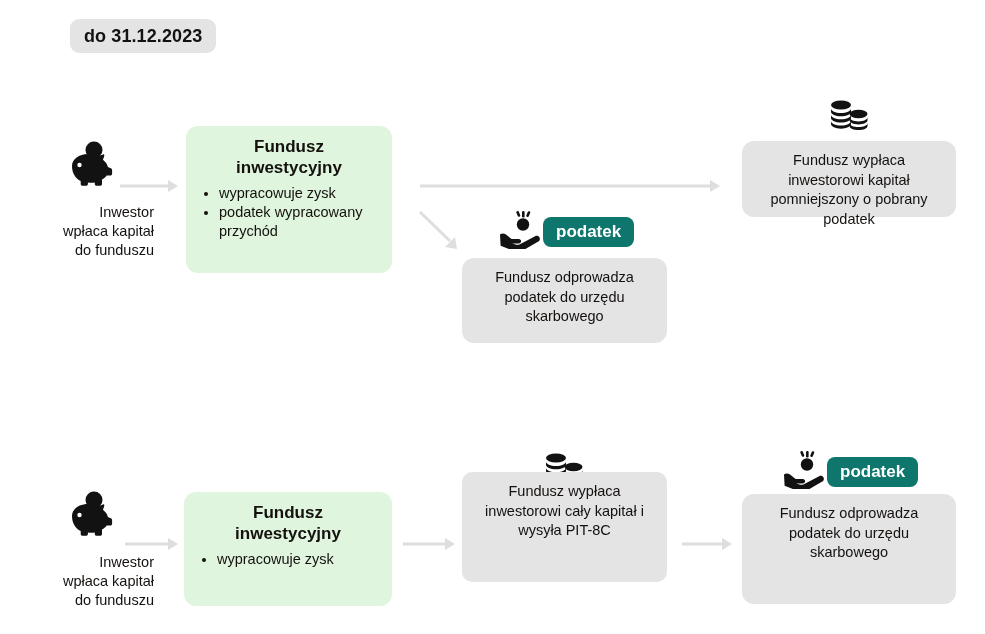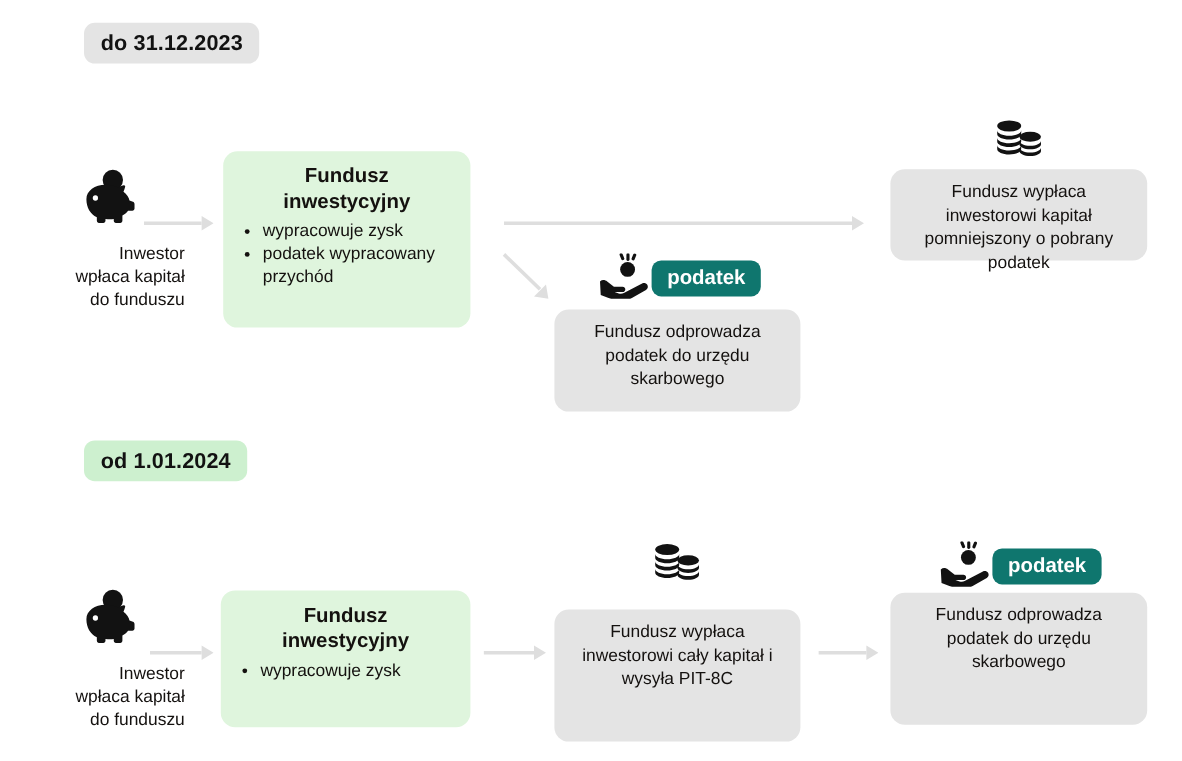--- a/index.html
+++ b/index.html
@@ -174,21 +174,20 @@
         <path d="M21.5 18.2c0 2.3 4 4.2 9 4.2s9-1.9 9-4.2v3c0 2.3-4 4.2-9 4.2s-9-1.9-9-4.2z"></path>
         <path d="M21.5 23.9c0 2.3 4 4.2 9 4.2s9-1.9 9-4.2v3c0 2.3-4 4.2-9 4.2s-9-1.9-9-4.2z"></path>
       </g>
     </svg>
   </div>
 
   <div class="box box-gray" style="left:742px;top:141px;width:214px;height:76px;">
     <div class="box-text">Fundusz wypłaca inwestorowi kapitał pomniejszony o pobrany podatek</div>
   </div>
 
-  <div class="badge badge-green" style="left:70px;top:367px;">od 1.01.2024</div>
 
   <div class="icon" style="left:64px;top:490px;">
     <svg width="52" height="50" viewBox="0 0 52 50">
       <circle cx="30" cy="10" r="8.5" fill="#121212"></circle>
       <path d="M8 26c0-7 7-12 16-12 4 0 7.5.8 10.5 2.3 1.6-.9 3.2-1.6 4.6-1.9.8-.2 1.4.5 1.2 1.3-.3 1.3-.8 2.8-1.4 4 2.8 2 4.6 4.8 5 7.3l2.9 1.2c.8.3 1.3 1.1 1.3 2v3.6c0 1-.8 1.8-1.8 1.8h-3.6c-1.2 1.6-2.8 3-4.7 4V44c0 1-.8 1.8-1.8 1.8h-3.6c-1 0-1.8-.8-1.8-1.8v-1.4c-1 .14-2 .2-3.1.2-1.3 0-2.6-.1-3.8-.3V44c0 1-.8 1.8-1.8 1.8h-3.6c-1 0-1.8-.8-1.8-1.8v-3C11.2 38.4 8 32.9 8 26z" fill="#121212"></path>
       <circle cx="15.5" cy="25" r="2.2" fill="#ffffff"></circle>
     </svg>
   </div>
 
   <div class="caption" style="left:24px;top:553px;">
@@ -228,21 +227,21 @@
         <path d="M3 9.5c0 2.6 4.5 4.6 10 4.6s10-2 10-4.6v3.2c0 2.6-4.5 4.6-10 4.6s-10-2-10-4.6z"></path>
         <path d="M3 15.7c0 2.6 4.5 4.6 10 4.6s10-2 10-4.6v3.2c0 2.6-4.5 4.6-10 4.6s-10-2-10-4.6z"></path>
         <path d="M3 21.9c0 2.6 4.5 4.6 10 4.6s10-2 10-4.6v3.2c0 2.6-4.5 4.6-10 4.6s-10-2-10-4.6z"></path>
         <ellipse cx="30.5" cy="15" rx="9" ry="4.2"></ellipse>
         <path d="M21.5 18.2c0 2.3 4 4.2 9 4.2s9-1.9 9-4.2v3c0 2.3-4 4.2-9 4.2s-9-1.9-9-4.2z"></path>
         <path d="M21.5 23.9c0 2.3 4 4.2 9 4.2s9-1.9 9-4.2v3c0 2.3-4 4.2-9 4.2s-9-1.9-9-4.2z"></path>
       </g>
     </svg>
   </div>
 
-  <div class="box box-gray" style="left:462px;top:508px;width:205px;height:110px;">
+  <div class="box box-gray" style="left:462px;top:472px;width:205px;height:110px;border-radius:10px;">
     <div class="box-text">Fundusz wypłaca inwestorowi cały kapitał i wysyła PIT-8C</div>
   </div>
 
   <div class="arrow" style="left:682px;top:536px;">
     <svg width="50" height="16" viewBox="0 0 50 16">
       <line x1="0" y1="8" x2="40" y2="8" stroke="#dedede" stroke-width="3"></line>
       <polygon points="40,2 50,8 40,14" fill="#dedede"></polygon>
     </svg>
   </div>
 

